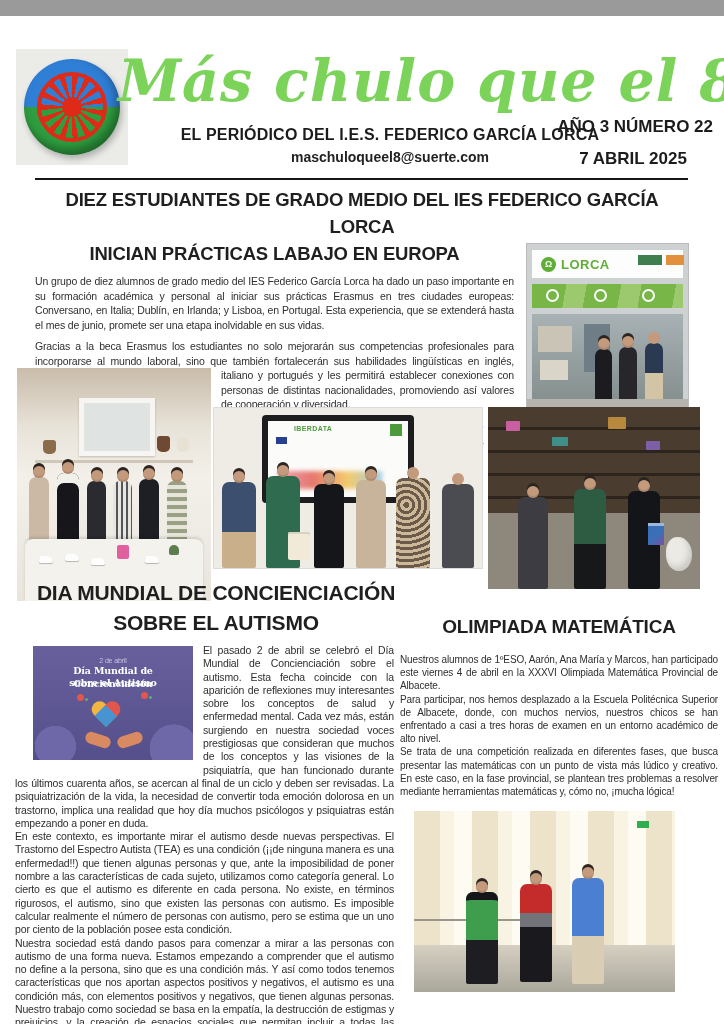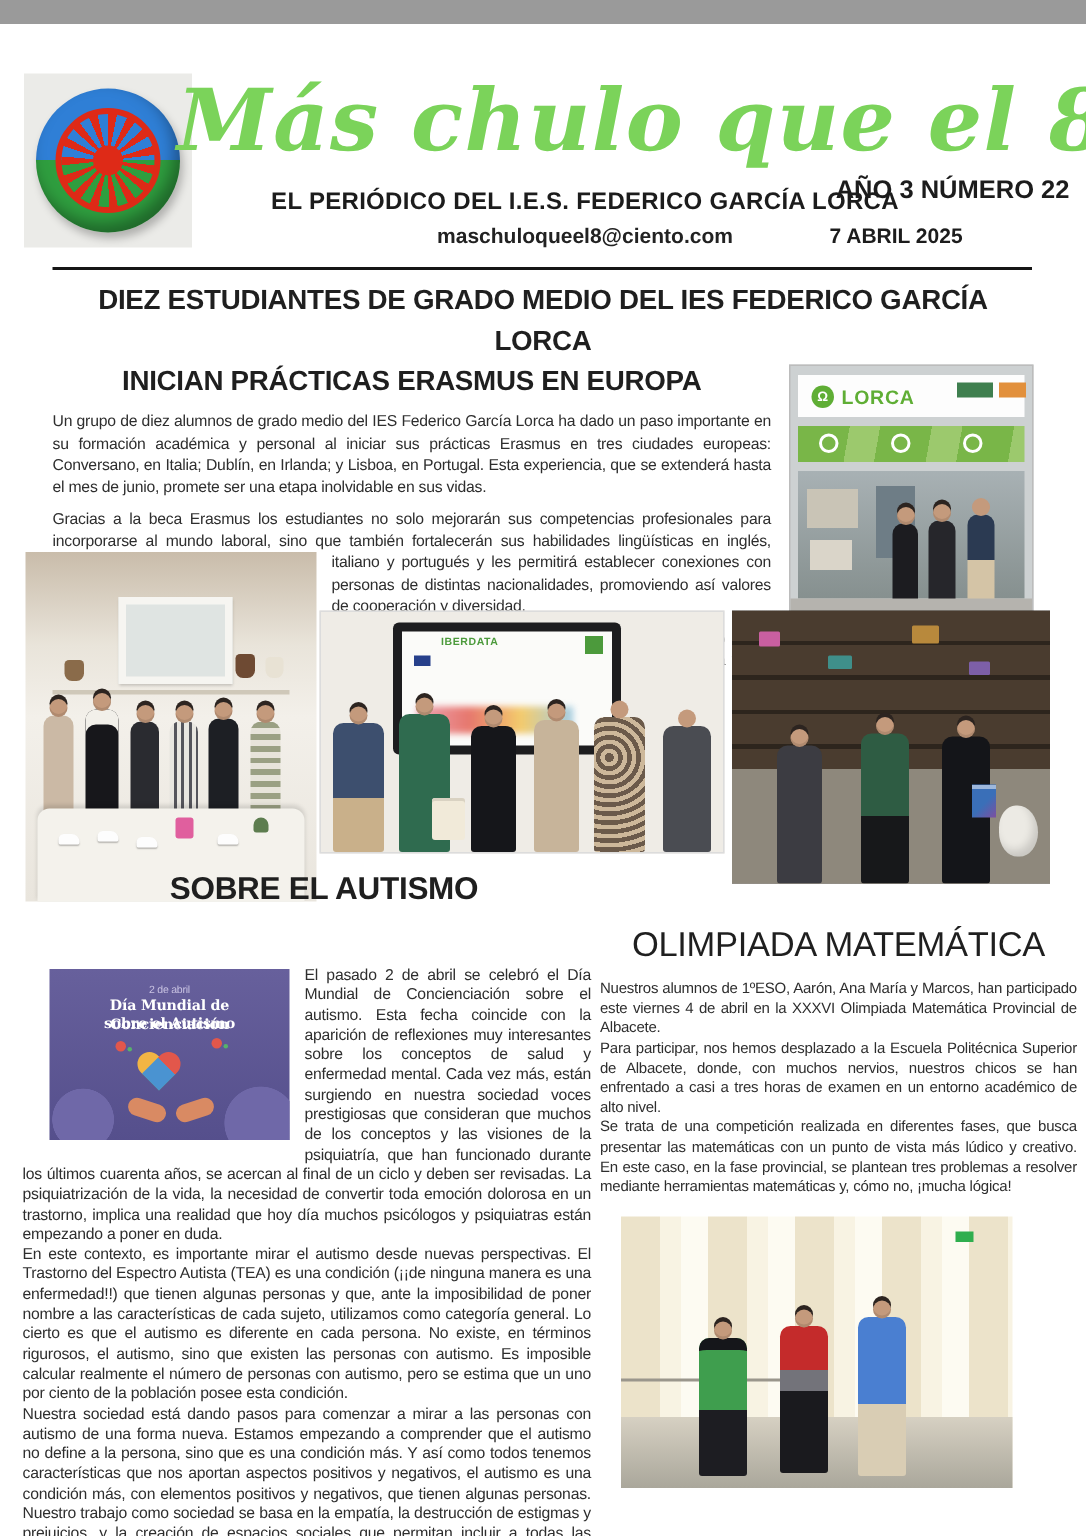--- a/index.html
+++ b/index.html
@@ -19,21 +19,21 @@
   .wheel::after{content:"";position:absolute;left:50%;top:50%;width:20px;height:20px;margin:-10px 0 0 -10px;
          border-radius:50%;background:#de2a17;}
   .masthead-title{left:118px;top:20px;width:566px;height:90px;text-align:center;
          font-family:"DejaVu Serif",serif;font-style:italic;font-weight:bold;
          font-size:57px;line-height:90px;letter-spacing:1px;color:#7bd35a;white-space:nowrap;}
   .masthead-sub{left:130px;top:110px;width:520px;text-align:center;font-weight:bold;
          font-size:16px;color:#1c1c1c;letter-spacing:.2px;}
   .masthead-email{left:130px;top:133px;width:520px;text-align:center;font-weight:bold;
          font-size:14px;color:#222;}
   .issue-no{right:11px;top:101px;width:160px;text-align:right;font-weight:bold;font-size:17px;color:#1c1c1c;}
-  .issue-date{right:11px;top:133px;width:160px;text-align:left;font-weight:bold;font-size:14px;color:#1c1c1c;}
+  .issue-date{right:11px;top:133px;width:160px;text-align:center;font-weight:bold;font-size:17px;color:#1c1c1c;}
   .divider{left:35px;top:162px;width:653px;height:2px;background:#161616;}
 
   
   .erasmus{left:35px;top:170px;width:654px;}
   .h1{font-size:18.5px;font-weight:bold;color:#1f1f1f;letter-spacing:-.2px;
       line-height:27px;text-align:center;}
   .h1.second{margin-bottom:7px;}
   .body-txt{font-size:10.5px;line-height:14.5px;letter-spacing:-.15px;color:#2e2e2e;
       text-align:justify;margin:0 0 7px 0;}
   .byline{font-size:10.5px;letter-spacing:-.1px;color:#2e2e2e;font-weight:bold;}
@@ -117,21 +117,21 @@
   .heart{position:absolute;left:66px;top:56px;width:30px;height:26px;}
   .heart::before,.heart::after{content:"";position:absolute;top:0;width:16px;height:25px;border-radius:8px 8px 0 0;}
   .heart::before{left:7px;transform:rotate(-45deg);transform-origin:0 100%;
       background:linear-gradient(180deg,#f2b544 40%,#57b26a 40%);}
   .heart::after{left:-9px;transform:rotate(45deg);transform-origin:100% 100%;
       background:linear-gradient(180deg,#e2574b 40%,#4a93d1 40%);}
   .hand{position:absolute;width:26px;height:12px;background:#d98a63;border-radius:10px;}
   .flower{position:absolute;width:7px;height:7px;border-radius:50%;background:#e2574b;box-shadow:6px 2px 0 -2px #57b26a;}
 
   
-  .olimp-h2{left:400px;top:600px;width:318px;text-align:center;font-size:23px;font-weight:normal;
+  .olimp-h2{left:400px;top:600px;width:318px;text-align:center;font-size:19px;font-weight:bold;
       color:#1f1f1f;letter-spacing:-.2px;}
   .olimp-body{left:400px;top:637px;width:318px;font-size:10px;line-height:13.2px;
       letter-spacing:-.15px;color:#2e2e2e;text-align:justify;}
   .olimp-body p{margin:0;}
   .photo-hall{position:relative;width:261px;height:181px;margin:13px 0 0 14px;overflow:hidden;
       background:
         linear-gradient(180deg,rgba(0,0,0,0) 0 74%,#d6d0c2 74%,#aaa79b 100%),
         repeating-linear-gradient(90deg,#ece3ca 0 26px,#f8f3e3 26px 40px,#fdfbf2 40px 58px);}
   .exit{position:absolute;top:10px;right:26px;width:12px;height:7px;background:#2fae4e;}
   .rail{position:absolute;left:0;width:120px;height:2px;background:#9a968c;top:108px;}
@@ -141,21 +141,21 @@
 
 <div class="page">
 
   <div class="abs logo-tile">
     <div class="badge">
       <div class="wheel"></div>
     </div>
   </div>
   <div class="abs masthead-title">Más chulo que el 8</div>
   <div class="abs masthead-sub">EL PERIÓDICO DEL I.E.S. FEDERICO GARCÍA LORCA</div>
-  <div class="abs masthead-email">maschuloqueel8@ciento.com</div>
+  <div class="abs masthead-email">maschuloqueel8@suerte.com</div>
   <div class="abs issue-no">AÑO 3 NÚMERO 22</div>
   <div class="abs issue-date">7 ABRIL 2025</div>
   <div class="abs divider"></div>
 
   <div class="abs erasmus">
     <div class="h1">DIEZ ESTUDIANTES DE GRADO MEDIO DEL IES FEDERICO GARCÍA LORCA</div>
 
     <div class="float-oxfam">
       <div class="ox-fascia">
         <span class="ox-logo">Ω</span>
@@ -172,21 +172,21 @@
         <i class="ox-shelf" style="left:6px;top:12px;width:34px;height:26px;background:#c9c4b6;"></i>
         <i class="ox-shelf" style="left:8px;top:46px;width:28px;height:20px;background:#dad5c9;"></i>
         <i class="ox-shelf" style="left:52px;top:10px;width:26px;height:48px;background:#6e7d86;"></i>
       </div>
       <i class="fig dark-hair" style="left:68px;bottom:18px;width:17px;height:52px;background:#1c1c20;"></i>
       <i class="fig dark-hair" style="left:92px;bottom:18px;width:18px;height:54px;background:#26262b;"></i>
       <i class="fig" style="left:118px;bottom:18px;width:18px;height:58px;background:linear-gradient(180deg,#2b3a52 0 52%,#d4c4a6 52%);"></i>
       <div class="ox-pave"></div>
     </div>
 
-    <div class="h1 second">INICIAN PRÁCTICAS ERASMUS EN EUROPA</div>
+    <div class="h1 second">INICIAN PRÁCTICAS LABAJO EN EUROPA</div>
 
     <div class="float-shop">
       <div class="shop-photo">
         <div class="shop-mirror"></div>
         <div class="shop-shelf"></div>
         <i class="bag" style="left:26px;top:72px;width:13px;height:14px;background:#8a6b4a;"></i>
         <i class="bag" style="left:140px;top:68px;width:13px;height:16px;background:#6e4a33;"></i>
         <i class="bag" style="left:160px;top:70px;width:12px;height:14px;background:#e8e2d4;"></i>
         <i class="fig dark-hair" style="left:12px;bottom:58px;width:20px;height:66px;background:#cbb9a5;"></i>
         <i class="fig dark-hair" style="left:40px;bottom:58px;width:22px;height:70px;background:#17171b;box-shadow:inset 0 10px 0 #f2f0ea;"></i>
@@ -234,20 +234,21 @@
     <i class="clutter" style="left:120px;top:10px;width:18px;height:12px;background:#b8893c;"></i>
     <i class="clutter" style="left:158px;top:34px;width:14px;height:9px;background:#7d5fa8;"></i>
     <i class="fig dark-hair" style="left:30px;bottom:0;width:30px;height:92px;background:#3c3c42;"></i>
     <i class="fig dark-hair" style="left:86px;bottom:0;width:32px;height:100px;background:linear-gradient(180deg,#2e5c43 0 55%,#17181a 55%);"></i>
     <i class="fig dark-hair" style="left:140px;bottom:0;width:32px;height:98px;background:#141519;"></i>
     <span class="booklet" style="left:160px;bottom:44px;"></span>
     <span class="bagblob"></span>
   </div>
 
   <div class="abs autismo-h2">
+    <div>DIA MUNDIAL DE CONCIENCIACIÓN</div>
     <div>SOBRE EL AUTISMO</div>
   </div>
 
   <div class="abs autismo-body">
     <div class="poster">
       <div class="poster-date">2 de abril</div>
       <div class="poster-t1">Día Mundial de Concienciación</div>
       <div class="poster-t2">sobre el Autismo</div>
       <div class="heart"></div>
       <i class="hand" style="left:52px;top:88px;transform:rotate(18deg);"></i>

